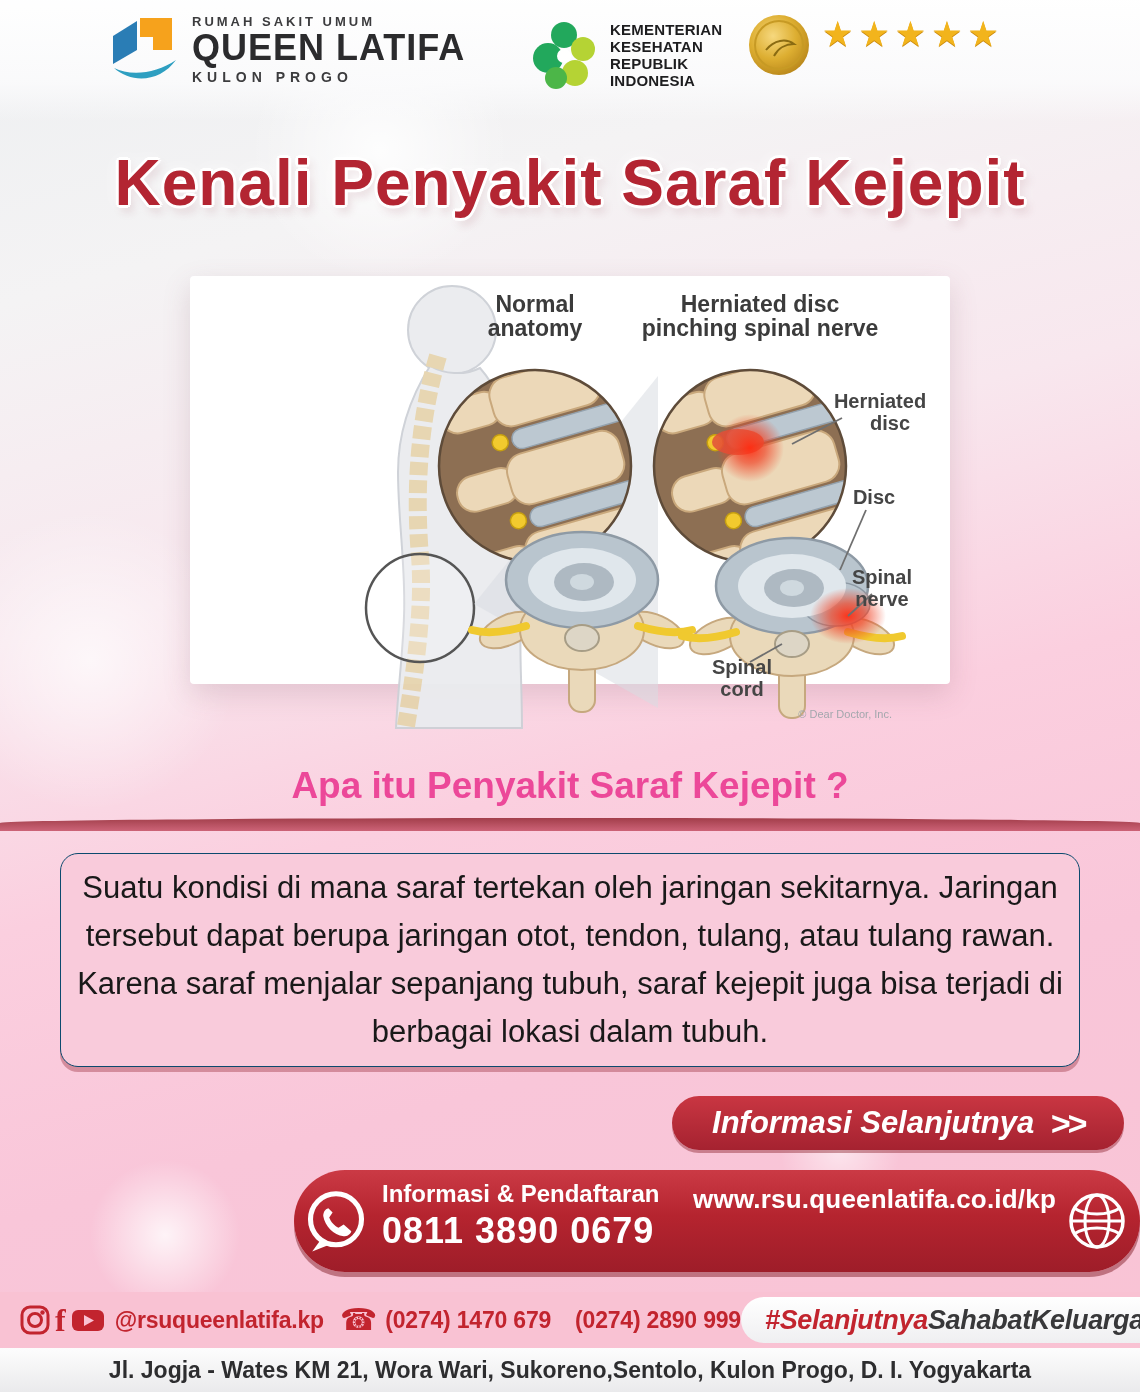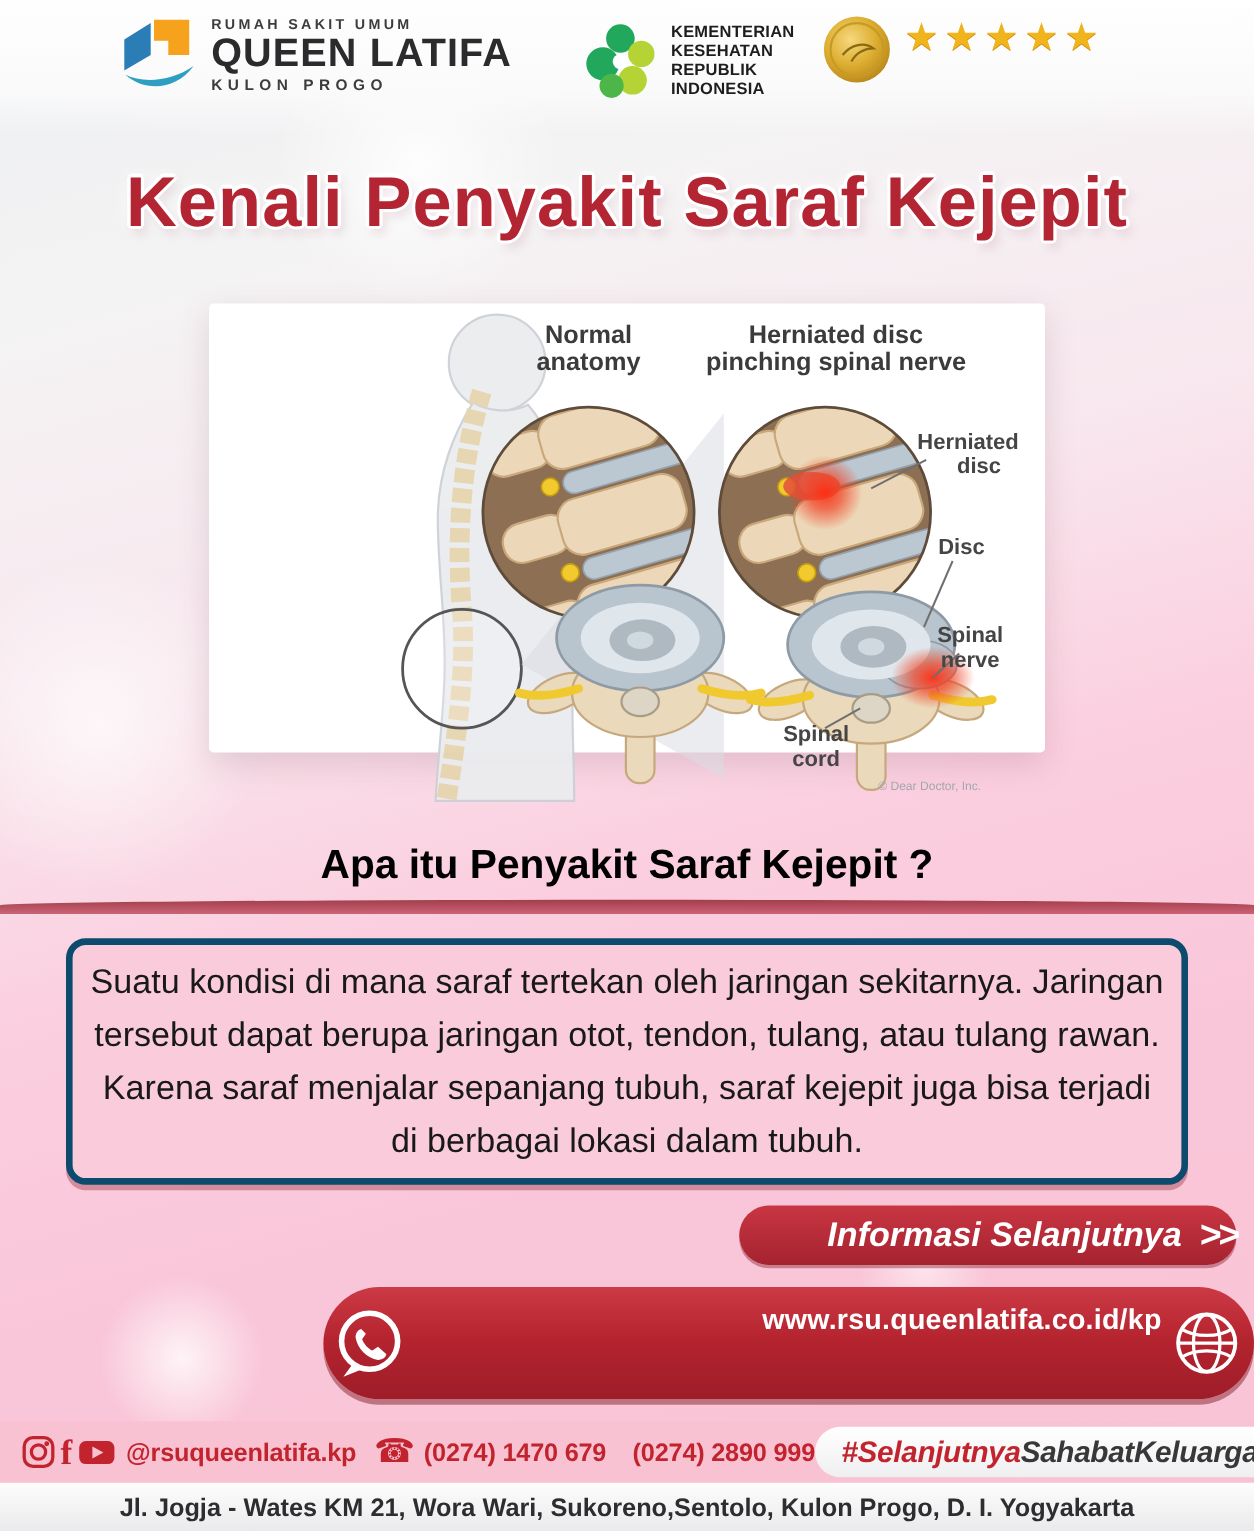--- a/index.html
+++ b/index.html
@@ -28,30 +28,30 @@
   .pp-stars{font-size:35px;letter-spacing:5px;color:#f2b41c;line-height:1;margin-top:2px;
     text-shadow:0 1px 0 #c9880d;}
   .page-title{position:absolute;top:146px;left:0;width:100%;text-align:center;
     font-size:64px;font-weight:bold;color:#b32532;letter-spacing:1px;
     text-shadow:3px 0 0 #fff,-3px 0 0 #fff,0 3px 0 #fff,0 -3px 0 #fff,
       2px 2px 0 #fff,-2px 2px 0 #fff,2px -2px 0 #fff,-2px -2px 0 #fff,
       0 0 18px rgba(255,255,255,.95),4px 6px 10px rgba(130,40,60,.22);}
   .illus-card{position:absolute;left:190px;top:276px;width:760px;height:408px;background:#fff;
     border-radius:4px;box-shadow:0 10px 28px rgba(120,80,95,.18);}
   .question{position:absolute;top:765px;left:0;width:100%;text-align:center;
-    font-size:37px;font-weight:bold;color:#000000;}
+    font-size:37px;font-weight:bold;color:#ec4899;}
   .ribbon{position:absolute;top:818px;left:0;right:0;height:13px;opacity:.82;
     background:linear-gradient(180deg,#8f1e2a,#c24b60);border-radius:100% 100% 0 0/10px;}
   .desc-box{position:absolute;left:60px;top:853px;width:1020px;box-sizing:border-box;
-    background:#f9cbdb;border:6px solid #0c4a6e;border-radius:18px;
+    background:#f9cbdb;border:1px solid #0c4a6e;border-radius:18px;
     box-shadow:0 5px 0 rgba(140,25,40,.35);
     padding:10px 14px;text-align:center;font-size:31px;line-height:1.55;color:#191919;}
   .cta{position:absolute;left:672px;top:1096px;width:452px;height:54px;border-radius:28px;
     background:linear-gradient(180deg,#c93642,#a52230);display:flex;align-items:center;
-    justify-content:flex-end;gap:16px;color:#fff;box-shadow:0 3px 0 rgba(130,20,30,.4);cursor:pointer;}
+    justify-content:center;gap:16px;color:#fff;box-shadow:0 3px 0 rgba(130,20,30,.4);cursor:pointer;}
   .cta-label{font-style:italic;font-size:31px;font-weight:bold;}
   .cta-arrows{font-style:italic;font-size:34px;font-weight:bold;letter-spacing:-3px;}
   .contact-bar{position:absolute;left:294px;top:1170px;width:846px;height:102px;border-radius:51px;
     background:linear-gradient(180deg,#cb3a45 0%,#b5242f 45%,#9e1d29 100%);
     box-shadow:0 5px 0 rgba(120,15,25,.45);color:#fff;}
   .wa-badge{position:absolute;left:8px;top:17px;width:68px;height:68px;}
   .info-block{position:absolute;left:88px;top:10px;display:flex;flex-direction:column;gap:2px;}
   .info-label{font-size:24px;font-weight:bold;}
   .info-number{font-size:36px;font-weight:bold;letter-spacing:1px;}
   .visit-block{position:absolute;right:84px;top:14px;display:flex;flex-direction:column;gap:4px;
@@ -265,20 +265,24 @@
   <span class="cta-label">Informasi Selanjutnya</span>
   <span class="cta-arrows">&gt;&gt;</span>
 </div>
 
 <div class="contact-bar">
   <svg class="wa-badge" viewBox="0 0 80 80">
     <circle cx="40" cy="38" r="30" stroke="#fff" stroke-width="6" fill="none"></circle>
     <path d="M22 62 L12 76 L32 68 Z" fill="#fff"></path>
     <path d="M31 25 c-4 1 -6 5 -6 9 c2 12 12 22 24 24 c4 0 8 -2 9 -6 l-9 -8 -6 4 c-5 -2 -9 -7 -11 -12 l4 -6 z" fill="#fff"></path>
   </svg>
+  <div class="info-block">
+    <span class="info-label">Informasi &amp; Pendaftaran</span>
+    <span class="info-number">0811 3890 0679</span>
+  </div>
   <div class="visit-block">
     <span class="visit-site">www.rsu.queenlatifa.co.id/kp</span>
   </div>
   <svg class="globe" viewBox="0 0 62 62">
     <circle cx="31" cy="31" r="26" stroke="#fff" stroke-width="3.5" fill="none"></circle>
     <ellipse cx="31" cy="31" rx="12" ry="26" stroke="#fff" stroke-width="3" fill="none"></ellipse>
     <line x1="5" y1="31" x2="57" y2="31" stroke="#fff" stroke-width="3"></line>
     <path d="M8 18 C20 26 42 26 54 18 M8 44 C20 36 42 36 54 44" stroke="#fff" stroke-width="3" fill="none"></path>
   </svg>
 </div>

